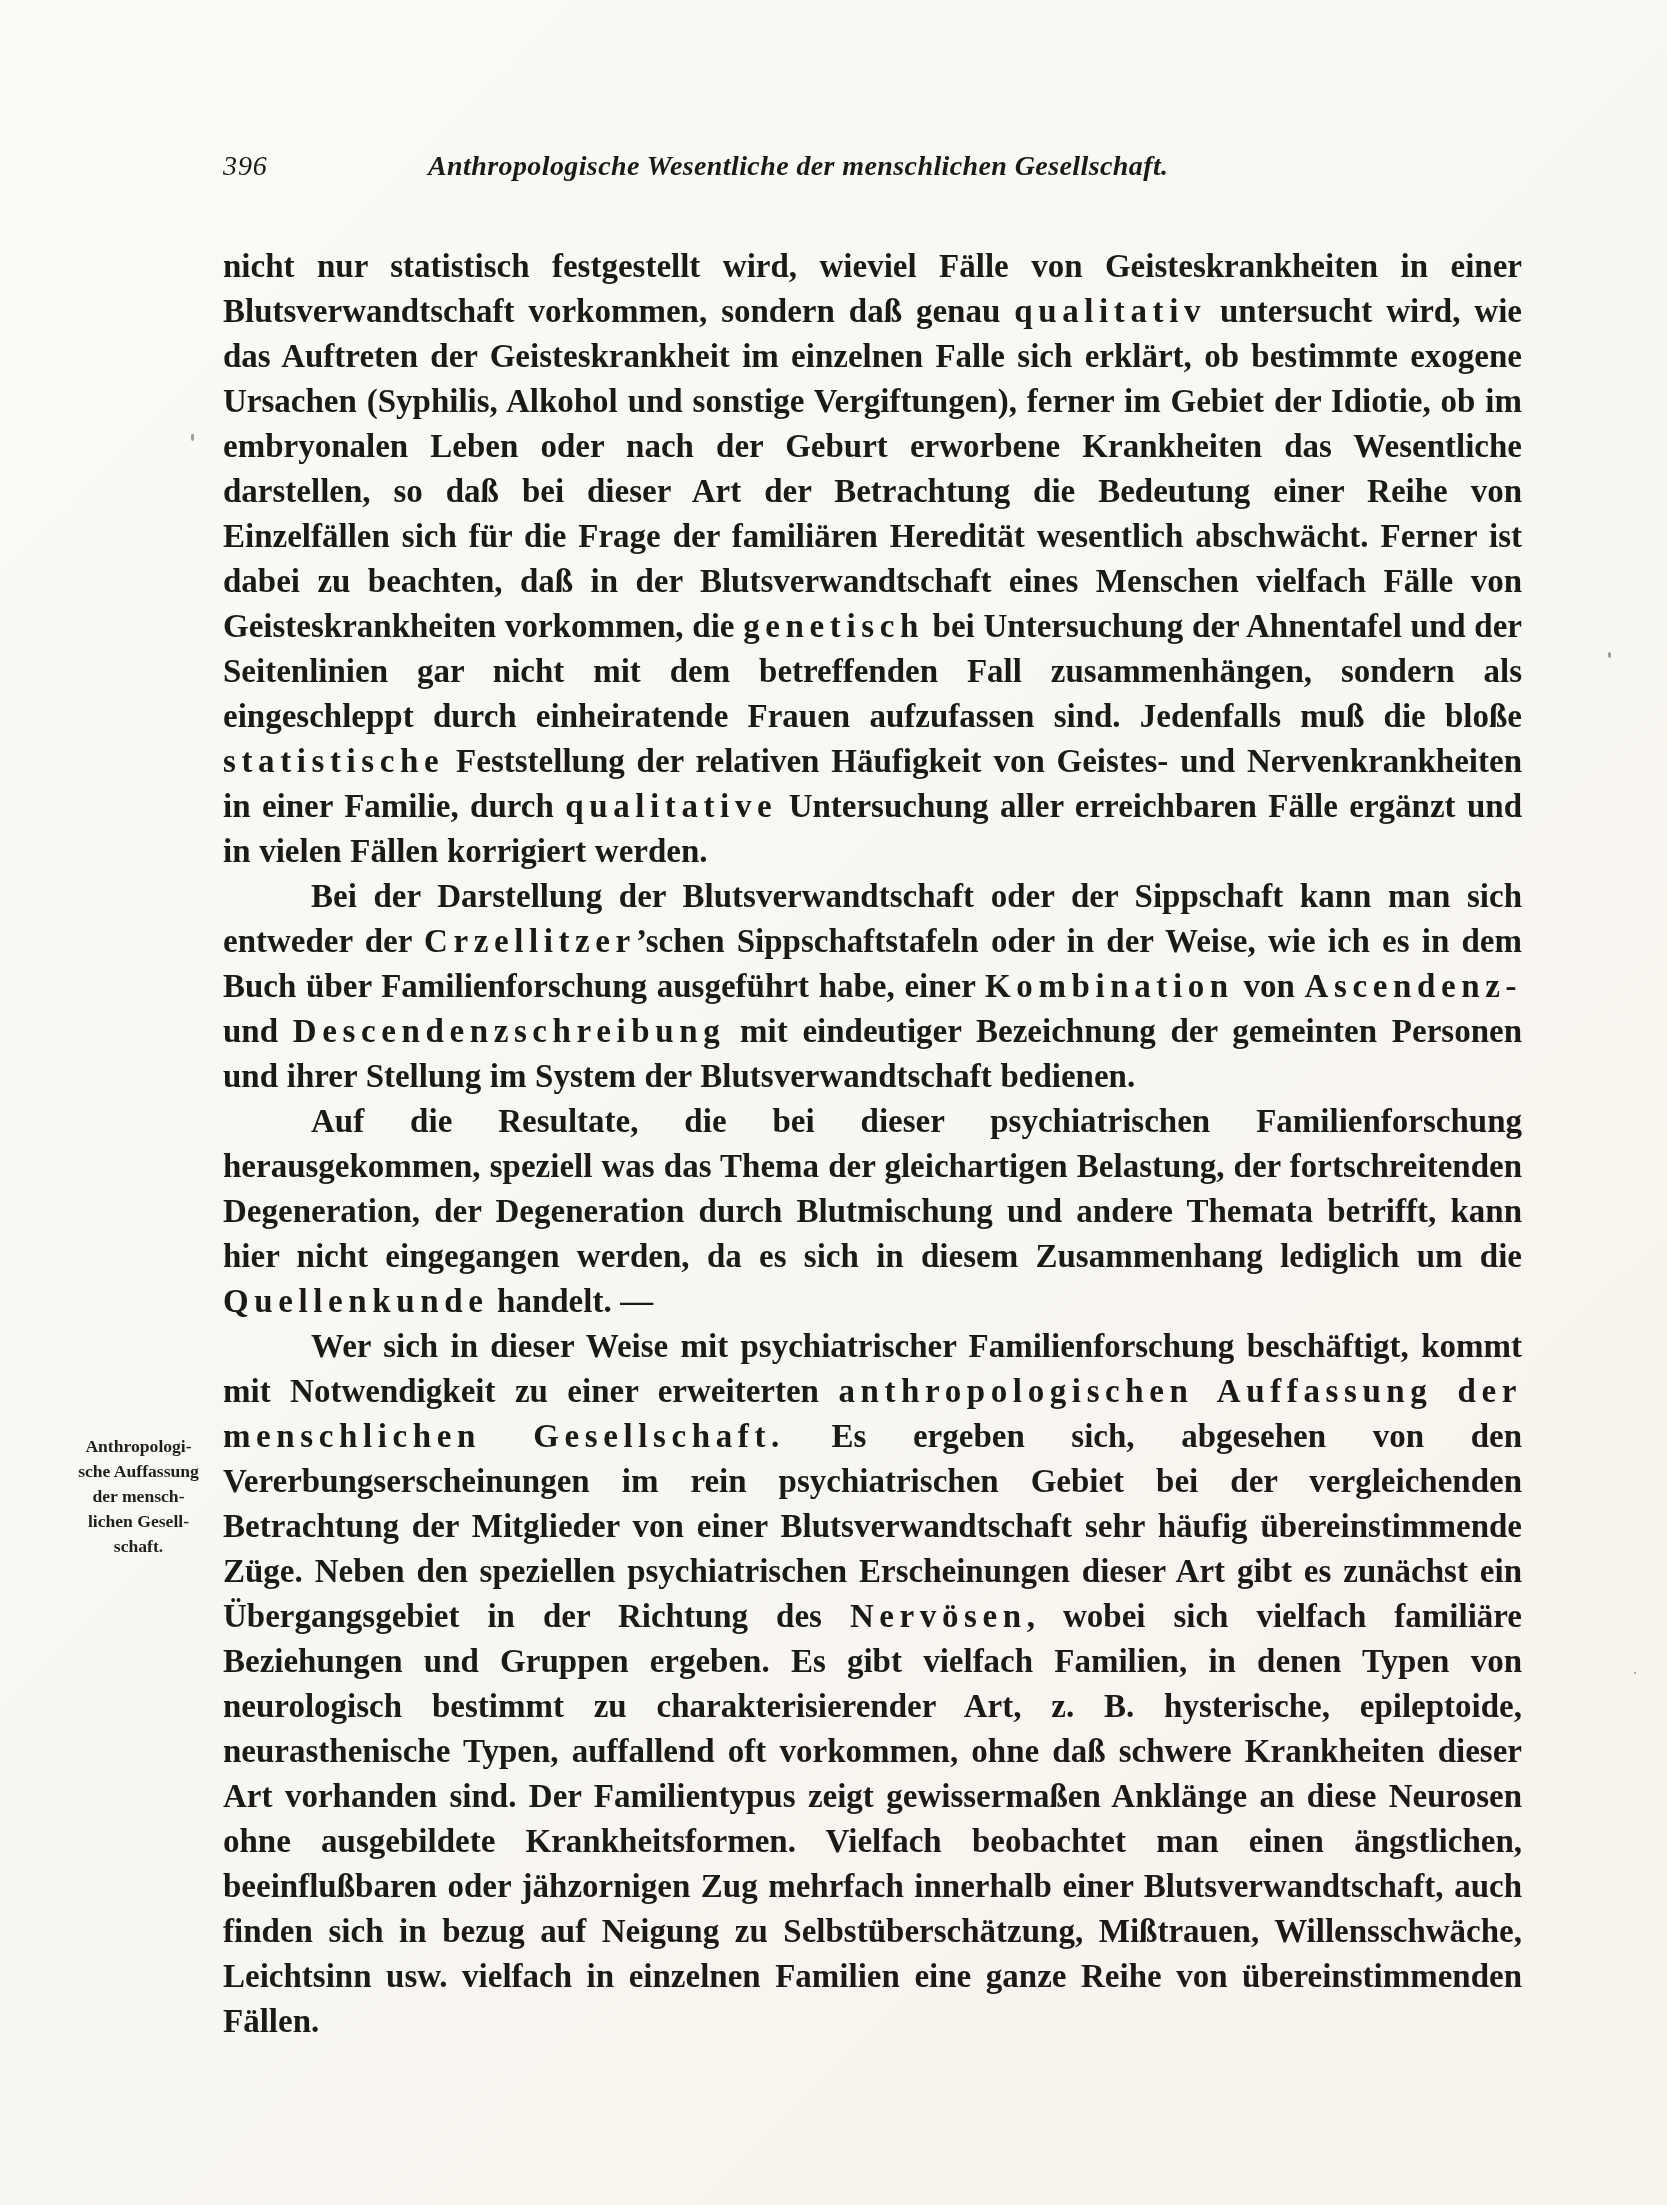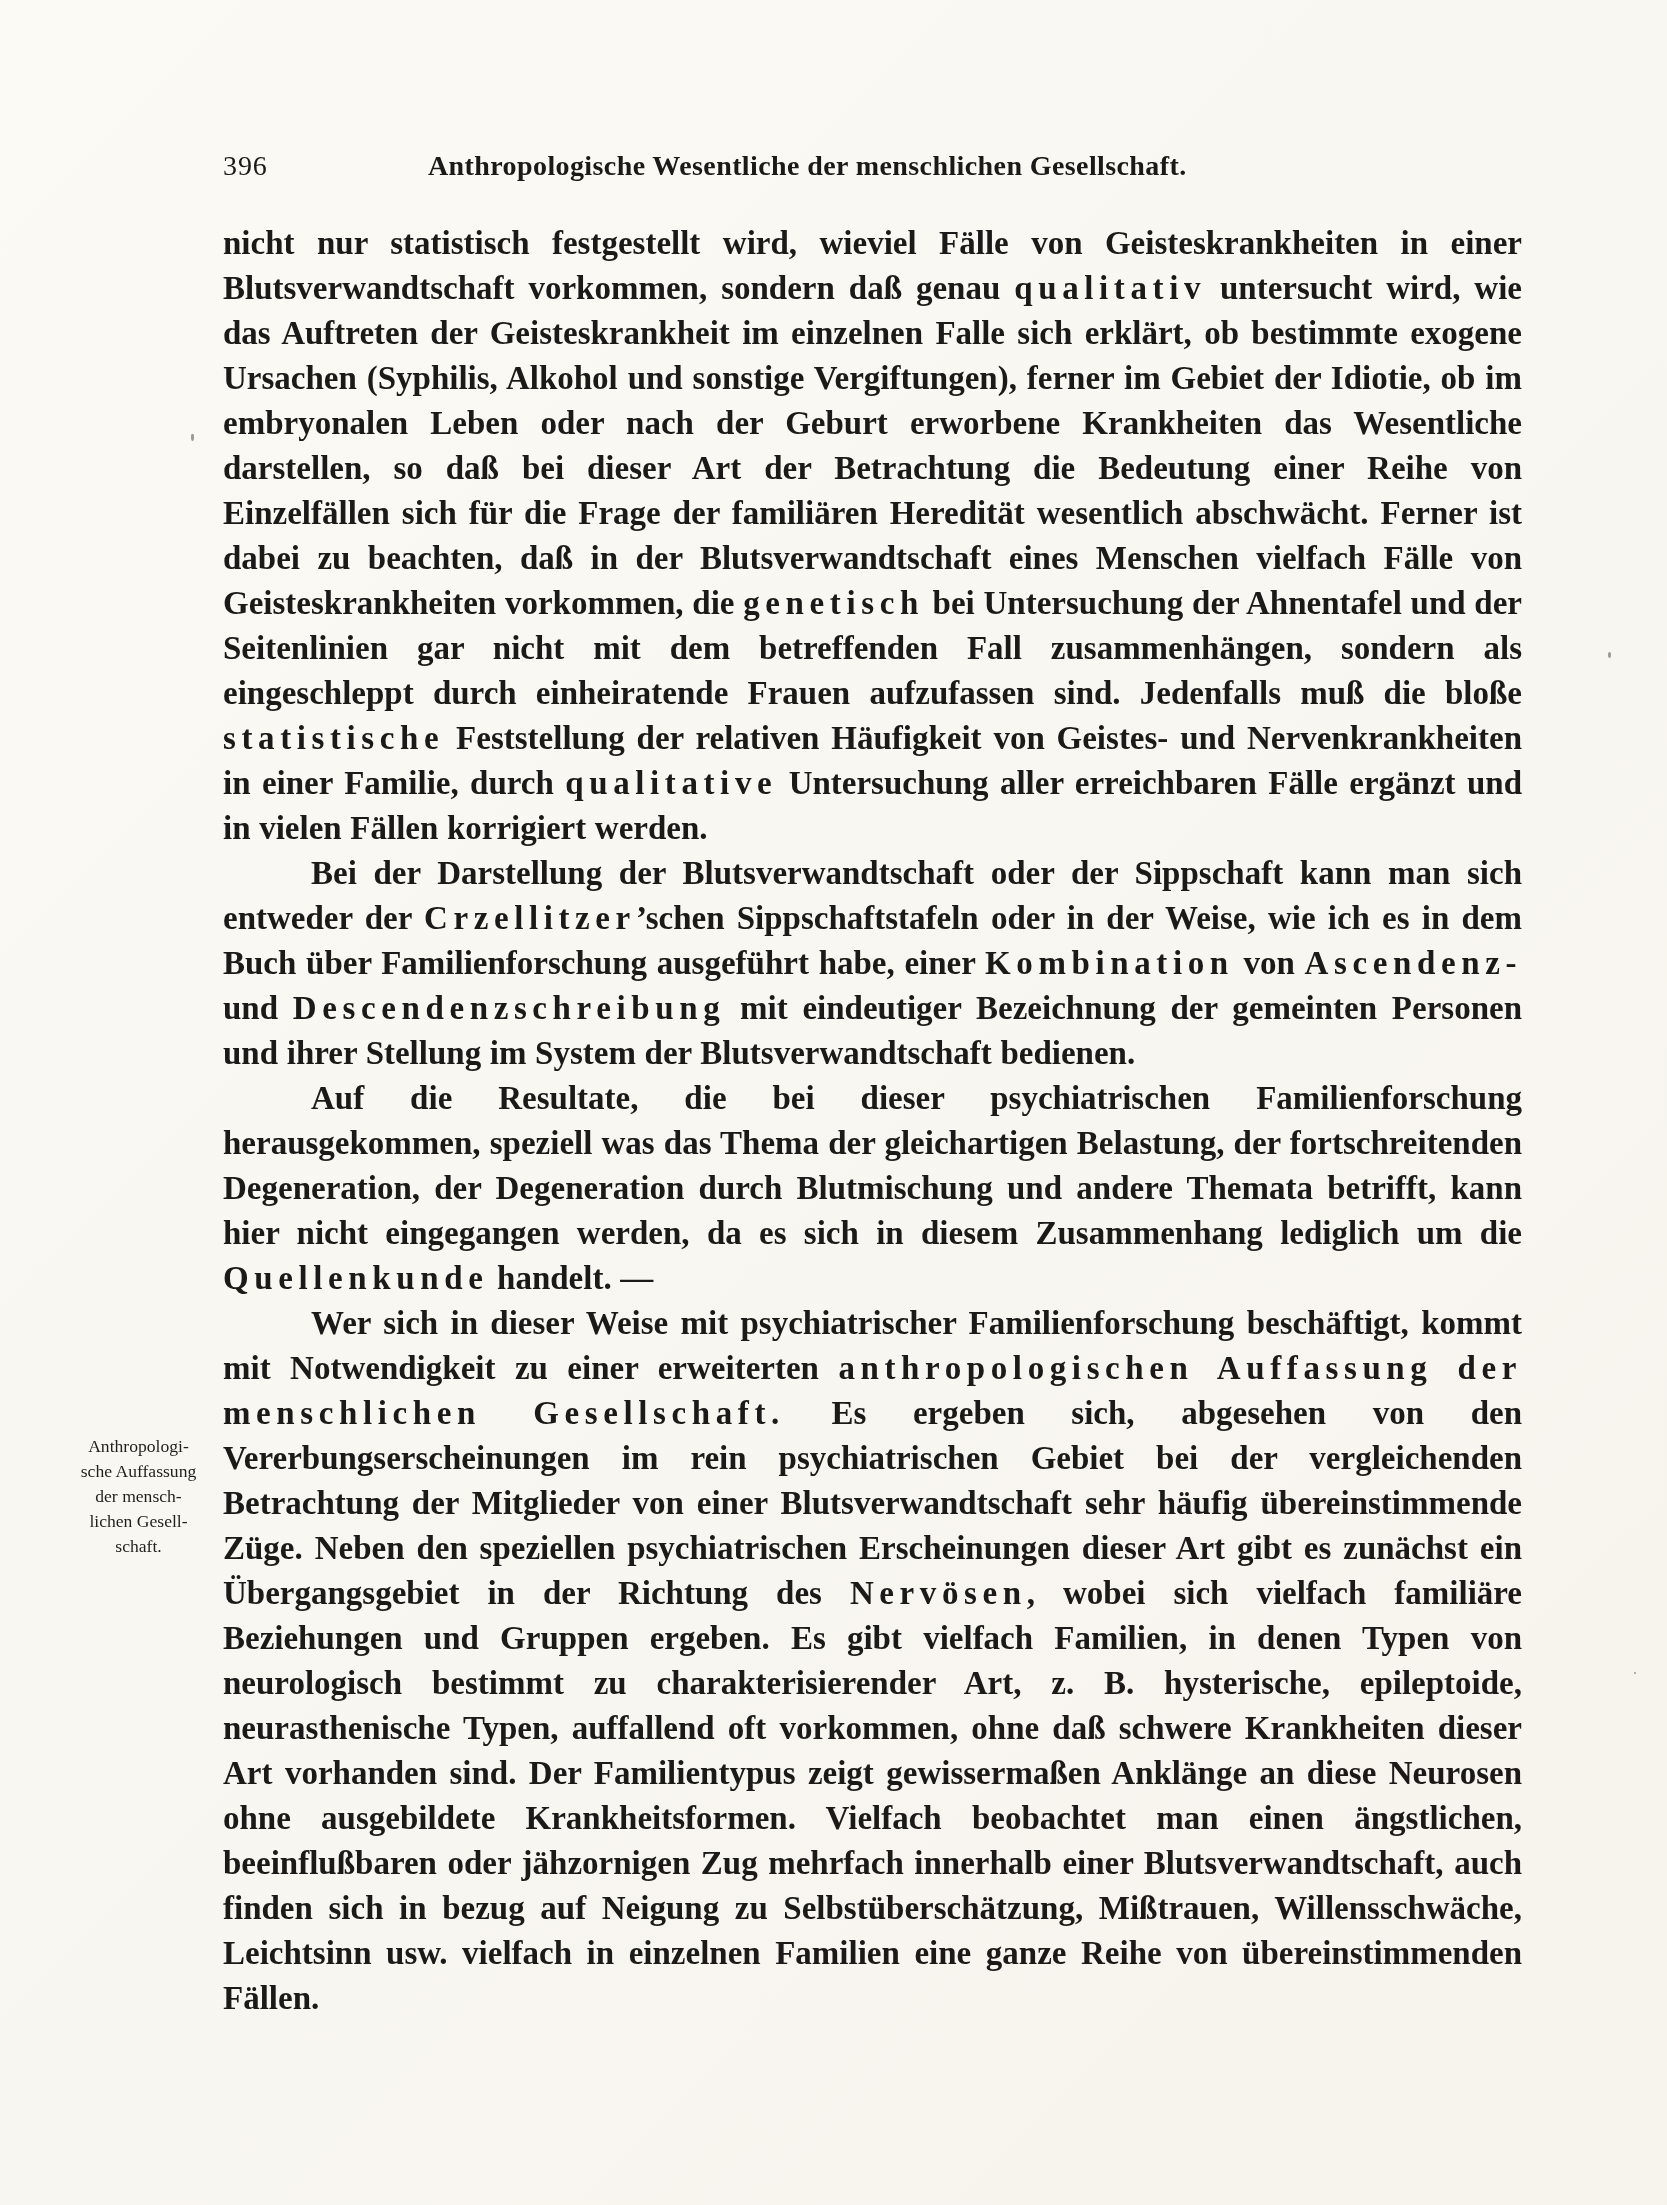--- a/index.html
+++ b/index.html
@@ -18,22 +18,23 @@
   .page {
     position: absolute;
     top: 150px;
     left: 223px;
     width: 1299px;
   }
   .page-header {
     display: flex;
     align-items: baseline;
     font-size: 28px;
-    margin-bottom: 39px;
+    margin-bottom: 62px;
     white-space: nowrap;
+    font-style: italic;
   }
   .page-number {
     font-weight: 400;
     display: inline-block;
     width: 205px;
     letter-spacing: 0.9px;
   }
   .running-title {
     font-weight: 700;
     letter-spacing: 0.4px;
@@ -56,21 +57,21 @@
   .spaced {
     letter-spacing: 0.17em;
   }
   .margin-note {
     position: absolute;
     top: 1434px;
     left: 46px;
     width: 185px;
     font-size: 17.6px;
     line-height: 25px;
-    font-weight: 400;
+    font-weight: 700;
     text-align: center;
     white-space: pre-line;
     color: #201f1d;
   }
   
   .speck {
     position: absolute;
     background: rgba(40,40,40,.45);
     border-radius: 50%;
   }

